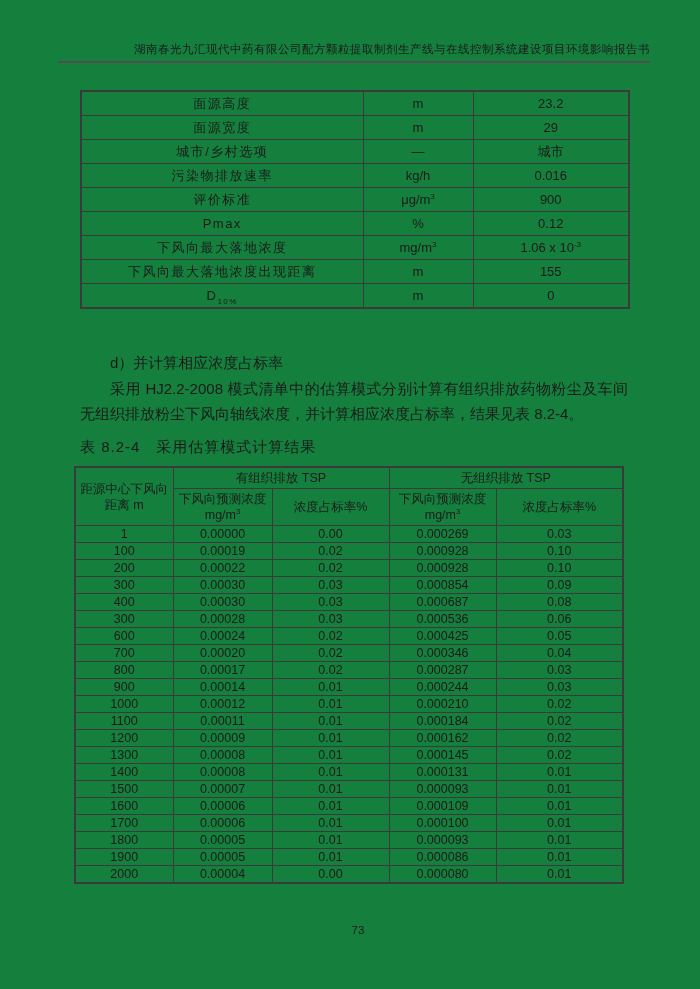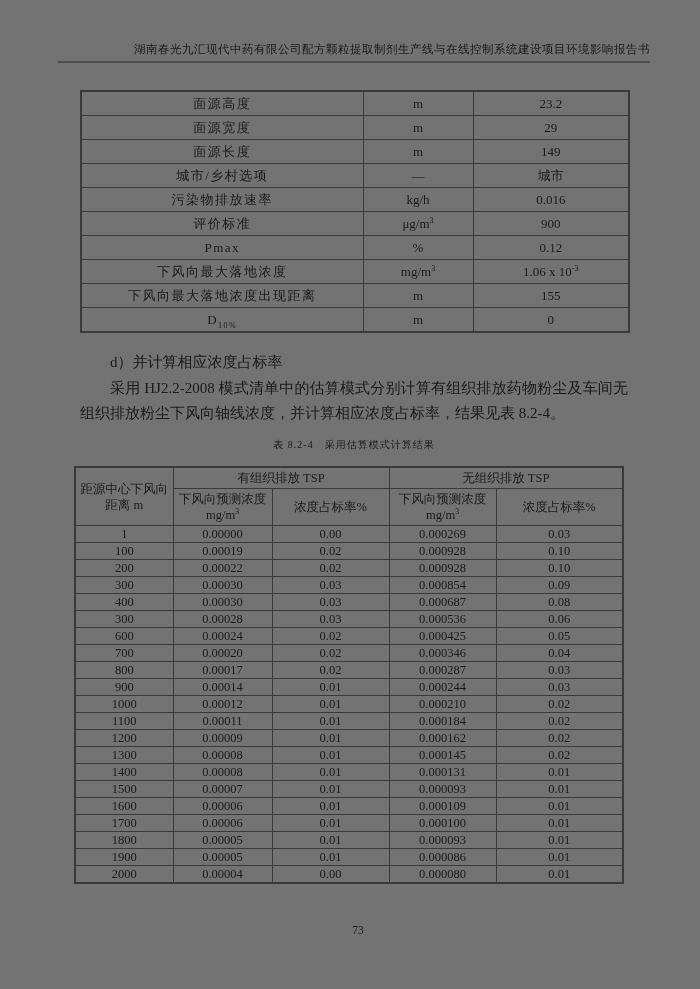--- a/index.html
+++ b/index.html
@@ -1,21 +1,21 @@
 <!DOCTYPE html>
 <html><head>
 <meta charset="utf-8">
 <style>
   html, body { margin: 0; padding: 0; background: #ffffff; }
   .page {
     position: relative;
     width: 700px;
     height: 989px;
-    background: #737373;
-    font-family: Liberation Serif, serif;
+    background: #15803d;
+    font-family: Liberation Sans, sans-serif;
     color: #1a1a1a;
     overflow: hidden;
   }
 
   
   .doc-header {
     position: absolute;
     top: 42px;
     left: 58px;
     width: 592px;
@@ -57,22 +57,22 @@
   }
   .body-text p { margin: 0; }
   .body-text .heading { text-indent: 2em; }
   .body-text .para { text-indent: 2em; text-align: justify; }
 
   .caption {
     position: absolute;
     top: 438px;
     left: 80px;
     width: 548px;
-    text-align: center;
-    font-size: 10px;
+    text-align: left;
+    font-size: 15px;
     letter-spacing: 1px;
   }
 
   
   table.t2 {
     position: absolute;
     top: 466px;
     left: 74px;
     width: 548px;
     border-collapse: collapse;
@@ -129,25 +129,20 @@
     <tbody>
         <tr>
           <td>面源高度</td>
           <td>m</td>
           <td>23.2</td>
         </tr>
         <tr>
           <td>面源宽度</td>
           <td>m</td>
           <td>29</td>
-        </tr>
-        <tr>
-          <td>面源长度</td>
-          <td>m</td>
-          <td>149</td>
         </tr>
         <tr>
           <td>城市/乡村选项</td>
           <td>—</td>
           <td>城市</td>
         </tr>
         <tr>
           <td>污染物排放速率</td>
           <td>kg/h</td>
           <td>0.016</td>

